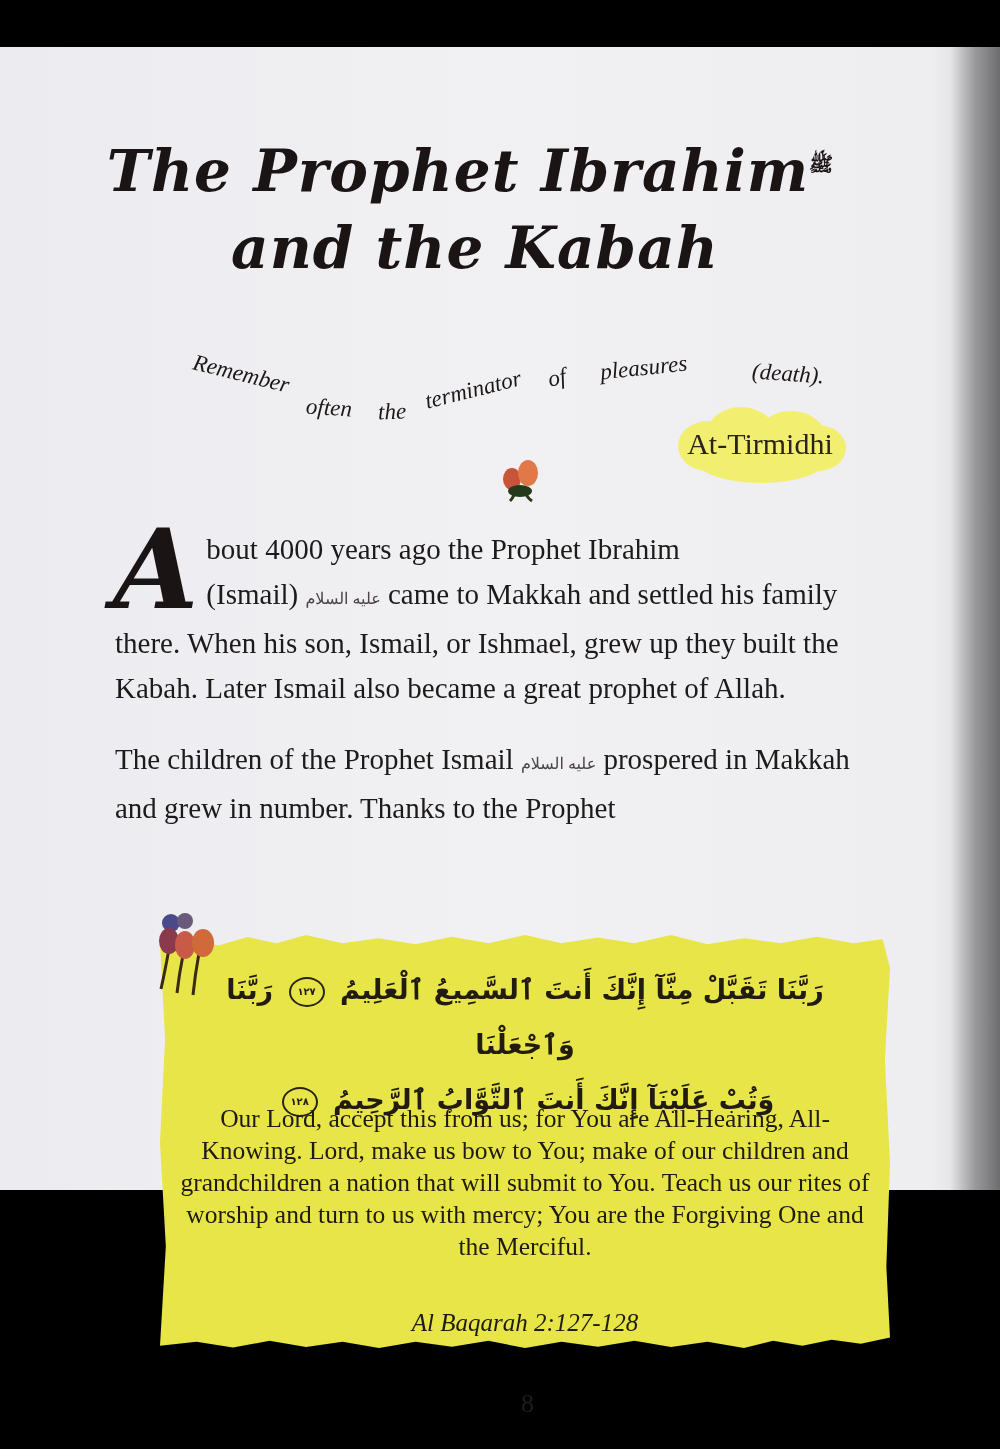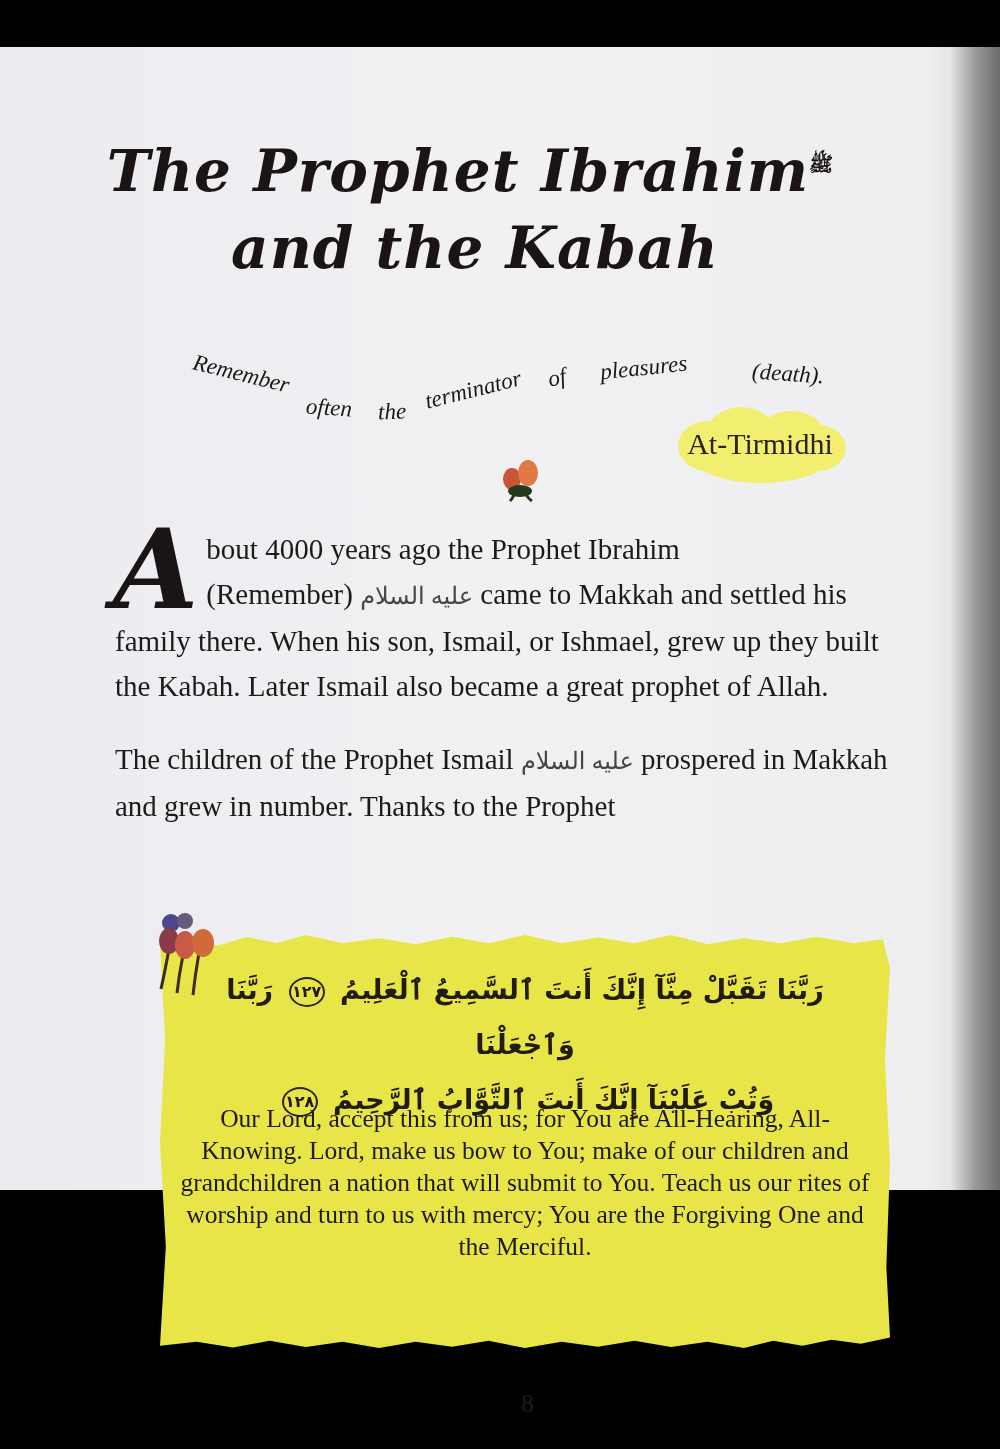--- a/index.html
+++ b/index.html
@@ -35,32 +35,32 @@
     .flower-small { position: absolute; left: 494px; top: 408px; width: 56px; height: 50px; }
     .para {
       position: absolute; left: 115px; width: 780px; font-size: 29px; line-height: 45px; color: #1d1a1a;
     }
     .para1 { top: 480px; }
     .para2 { top: 690px; }
     .dropcap {
       float: left; font-size: 110px; line-height: 82px; font-style: italic; font-weight: bold;
       font-family: "DejaVu Serif", serif; margin: 2px 8px 0 -2px; color: #1a1414; height: 88px;
     }
-    .pbuh { font-size: 24px; color: #4a4444; }
+    .pbuh { font-size: 16px; color: #4a4444; }
     .ybox {
       position: absolute; left: 160px; top: 888px; width: 730px; height: 415px;
       background: #e7e548;
       clip-path: polygon(0% 2%, 4% 1%, 8% 2.5%, 12% 0.5%, 16% 2%, 20% 0%, 25% 2%, 30% 0.8%, 35% 2.2%, 40% 0.4%, 45% 2%, 50% 0%, 55% 2%, 60% 0.6%, 65% 2%, 70% 0%, 75% 2.2%, 80% 0.8%, 85% 2%, 90% 0.4%, 95% 2%, 99% 1%, 100% 8%, 99.3% 30%, 100% 55%, 99.5% 80%, 100% 97%, 96% 98.5%, 92% 97.5%, 88% 99%, 84% 97.8%, 80% 99.5%, 75% 98%, 70% 99.3%, 65% 97.8%, 60% 99.2%, 55% 98%, 50% 99.5%, 45% 97.8%, 40% 99.2%, 35% 98%, 30% 99.5%, 25% 98%, 20% 99.3%, 15% 97.8%, 10% 99.4%, 5% 98%, 0% 99%, 0.8% 75%, 0% 50%, 0.7% 25%);
     }
     .arabic {
       position: absolute; left: 180px; top: 915px; width: 690px; text-align: center; direction: rtl;
       font-family: "DejaVu Sans", sans-serif; font-weight: bold; font-size: 27px; line-height: 55px; color: #221c10;
     }
     .ayah-mark {
-      display: inline-block; border: 2px solid #2a2418; border-radius: 50%; font-size: 16px;
+      display: inline-block; border: 2px solid #2a2418; border-radius: 50%; font-size: 10px;
       width: 32px; height: 26px; line-height: 26px; text-align: center; vertical-align: middle; margin: 0 6px;
     }
     .translation {
       position: absolute; left: 170px; top: 1056px; width: 710px; text-align: center;
       font-size: 25.5px; line-height: 32px; color: #201b12;
     }
     .ref {
       position: absolute; left: 170px; top: 1262px; width: 710px; text-align: center;
       font-size: 25px; font-style: italic; color: #201b12;
     }
@@ -101,21 +101,21 @@
   <svg class="flower-small" viewBox="0 0 56 50">
     <path d="M22 34 Q20 42 16 46 M30 34 Q32 42 38 46" stroke="#2b3a1a" stroke-width="3" fill="none"></path>
     <ellipse cx="18" cy="24" rx="9" ry="11" fill="#c8553a"></ellipse>
     <ellipse cx="34" cy="18" rx="10" ry="13" fill="#e07848"></ellipse>
     <ellipse cx="26" cy="36" rx="12" ry="6" fill="#243a1a"></ellipse>
   </svg>
 
   <div class="para para1">
     <span class="dropcap">A</span>
     <span>bout 4000 years ago the Prophet Ibrahim</span><br>
-    <span>(Remember)</span>
+    <span>(Ismail)</span>
     <span class="pbuh">عليه السلام</span>
     <span>came to Makkah and settled his</span>
     <span>family there. When his son, Ismail, or Ishmael, grew up they built the Kabah. Later Ismail also became a great prophet of Allah.</span>
   </div>
 
   <div class="para para2">
     <span>The children of the Prophet Ismail</span>
     <span class="pbuh">عليه السلام</span>
     <span>prospered in Makkah and grew in number. Thanks to the Prophet</span>
   </div>
@@ -137,15 +137,16 @@
       <span class="ayah-mark">١٢٧</span>
       <span>رَبَّنَا وَٱجْعَلْنَا</span>
     </div>
     <div>
       <span>وَتُبْ عَلَيْنَآ إِنَّكَ أَنتَ ٱلتَّوَّابُ ٱلرَّحِيمُ</span>
       <span class="ayah-mark">١٢٨</span>
     </div>
   </div>
 
   <div class="translation">Our Lord, accept this from us; for You are All-Hearing, All-Knowing. Lord, make us bow to You; make of our children and grandchildren a nation that will submit to You. Teach us our rites of worship and turn to us with mercy; You are the Forgiving One and the Merciful.</div>
+  <div class="ref">Al Baqarah 2:127-128</div>
 
   <div class="page-number">8</div>
 </div>
 
 </body></html>

